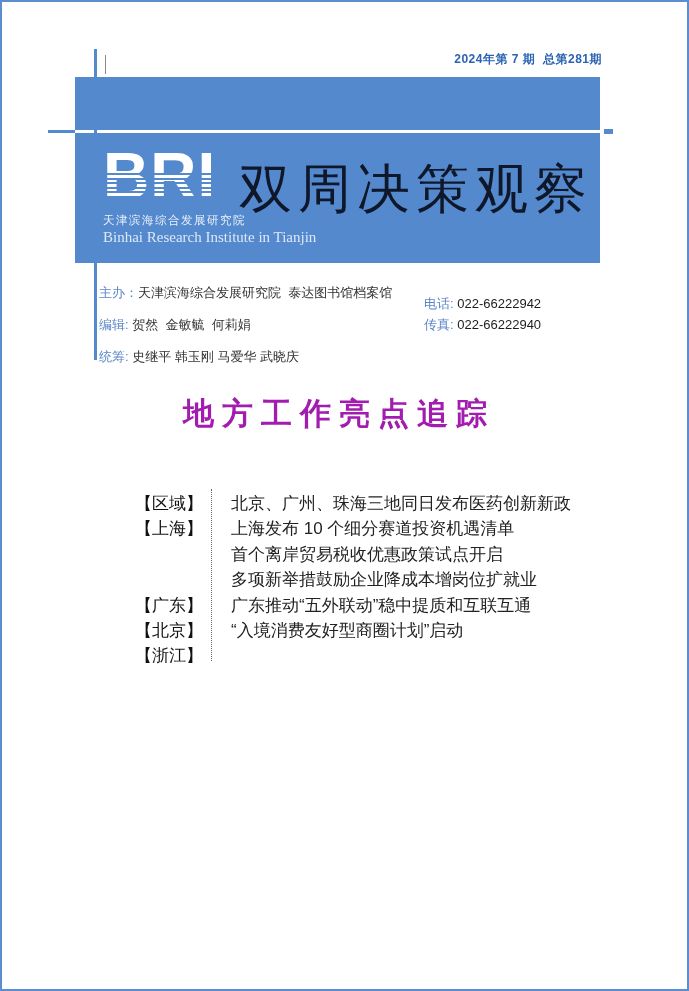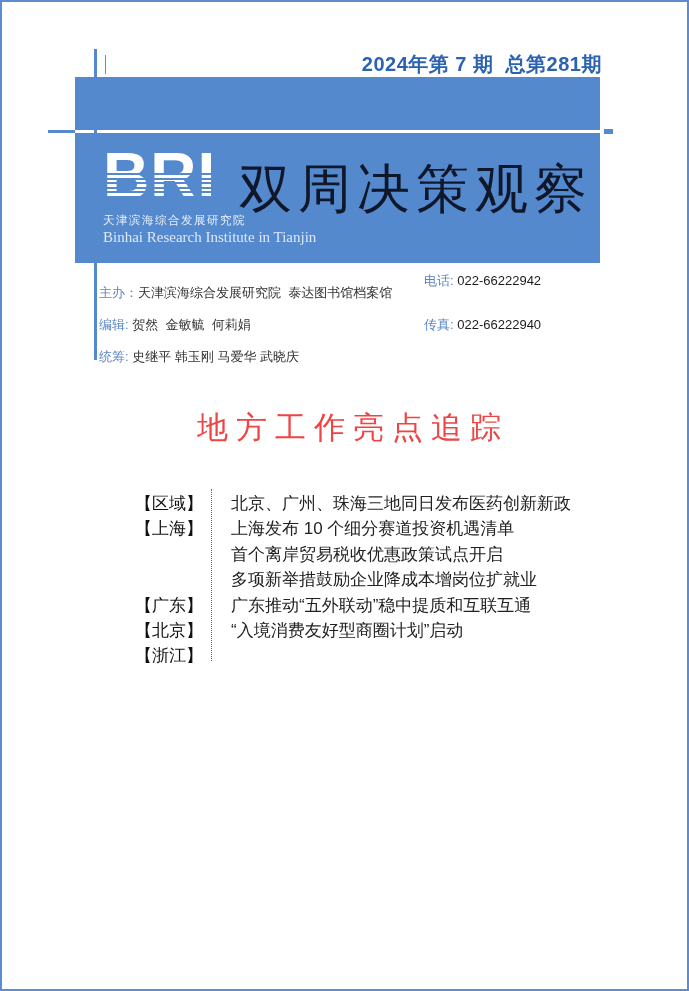--- a/index.html
+++ b/index.html
@@ -9,21 +9,21 @@
     box-sizing:border-box;
     border:2px solid #5e8cd0;
     background:#fff;
     overflow:hidden;
     font-family:"Liberation Sans", sans-serif;
   }
   
   .issue-line{
     position:absolute;top:49px;left:100px;width:500px;
     text-align:right;
-    font-size:20px;font-weight:600;
+    font-size:12px;font-weight:600;
     color:#2b63b2;
     white-space:pre;
     letter-spacing:0.5px;
   }
   
   .vline{
     position:absolute;left:92px;top:47px;width:3px;height:311px;
     background:#5589cd;z-index:6;
   }
   .gray-tick{
@@ -81,30 +81,30 @@
   }
   
   .info-block{position:absolute;left:0;top:0;z-index:5;}
   .info-row{position:absolute;white-space:pre;font-size:13px;line-height:20px;}
   .info-label{color:#5b85c8;}
   .info-val{color:#333333;}
   .contact-val{color:#1c1c1c;}
   .row-host{left:97px;top:281px;}
   .row-editor{left:97px;top:313px;}
   .row-coord{left:97px;top:345px;text-align:right;}
-  .row-phone{left:422px;top:269px;}
+  .row-phone{left:422px;top:292px;}
   .row-fax{left:422px;top:313px;}
   
   .section-title{
     position:absolute;left:132px;top:391px;width:410px;
-    margin:14px;text-align:center;
+    margin:0;text-align:center;
     font-family:"DejaVu Serif","Liberation Serif",serif;
-    font-weight:normal;
+    font-weight:bold;
     font-size:31px;letter-spacing:8px;
-    color:#ef4444;white-space:nowrap;
+    color:#a21caf;white-space:nowrap;
   }
   
   .toc{position:absolute;left:0;top:489px;width:689px;}
   .toc-divider{
     position:absolute;left:209px;top:-2px;height:172px;width:0;
     border-left:1px dotted #666666;
   }
   .toc-row{position:relative;height:25.4px;font-size:17px;line-height:25.4px;white-space:pre;}
   .toc-label{position:absolute;left:133px;color:#111111;}
   .toc-text{position:absolute;left:229px;color:#222222;}

